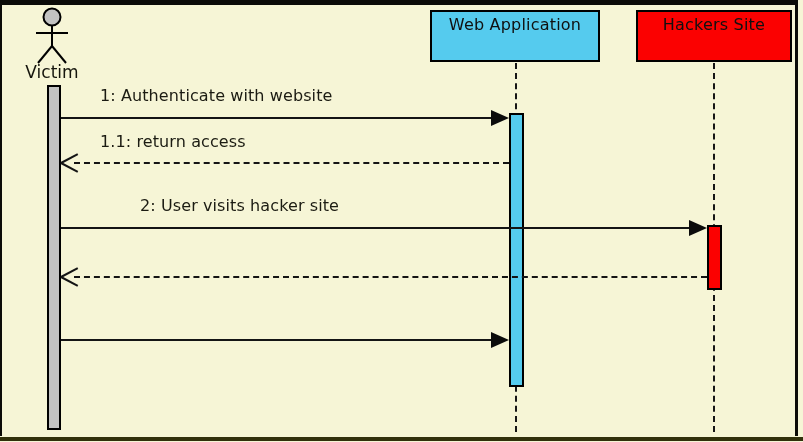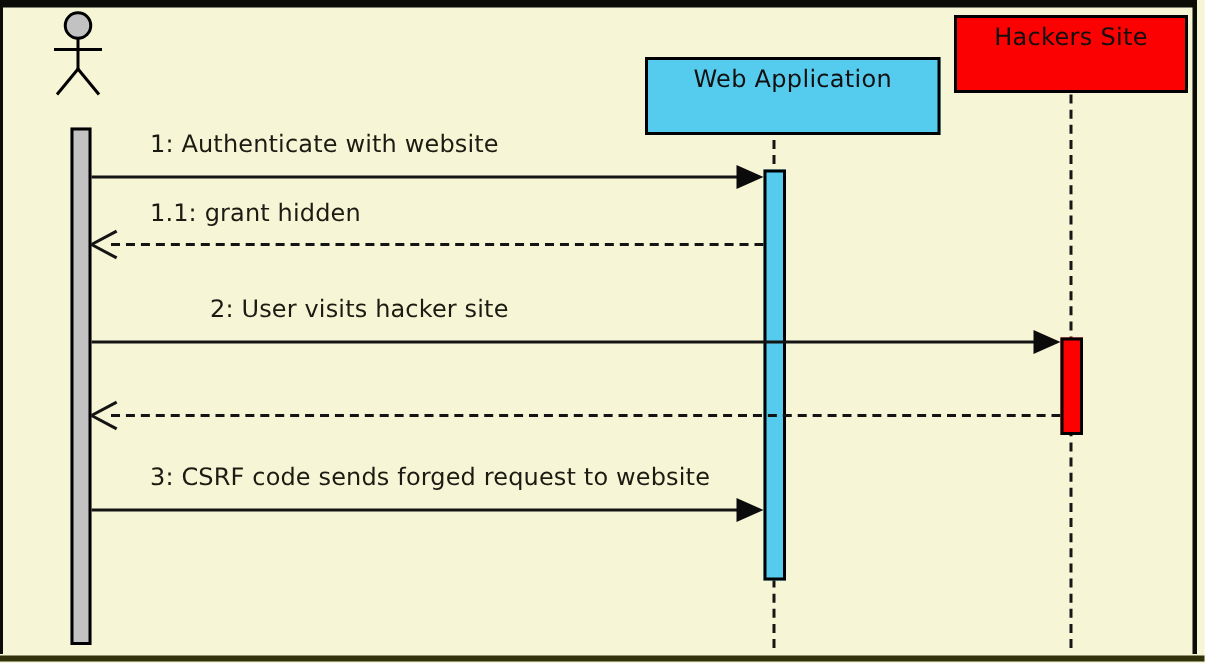--- a/index.html
+++ b/index.html
@@ -67,49 +67,49 @@
   <div class="abs frame" style="left:0; top:1; width:2px; height:436px;"></div>
   <div class="abs frame" style="left:795px; top:1; width:3px; height:436px;"></div>
 
   <svg class="abs" style="left:33px; top:5px; z-index:3;" width="38" height="60" viewBox="0 0 38 60">
     <circle cx="19" cy="12" r="8.5" fill="#C2C2C2" stroke="#000" stroke-width="2"></circle>
     <line x1="19" y1="20.5" x2="19" y2="41" stroke="#000" stroke-width="2"></line>
     <line x1="3" y1="28" x2="35" y2="28" stroke="#000" stroke-width="2"></line>
     <line x1="19" y1="41" x2="5" y2="58" stroke="#000" stroke-width="2"></line>
     <line x1="19" y1="41" x2="33" y2="58" stroke="#000" stroke-width="2"></line>
   </svg>
+  <div class="abs actor-label" style="left:10px; top:62px; width:84px;">Victim</div>
 
-  <div class="abs pbox" style="left: 430px; top: 10px; width: 197px; height: 52px; background-color: rgb(85, 203, 238); margin-top: 28px;">
+  <div class="abs pbox" style="left: 430px; top: 10px; width: 170px; height: 52px; background-color: rgb(85, 203, 238);">
     <span>Web Application</span>
   </div>
   <div class="abs pbox" style="left: 636px; top: 10px; width: 156px; height: 52px; background-color: rgb(251, 1, 1);">
     <span>Hackers Site</span>
   </div>
 
   <div class="abs lifeline" style="left:515px; top:63px; height:369px;"></div>
   <div class="abs lifeline" style="left:713px; top:63px; height:369px;"></div>
 
   <div class="abs actbar" style="left: 47px; top: 85px; width: 14px; height: 345px; background-color: rgb(194, 194, 194);"></div>
   <div class="abs actbar" style="left: 509px; top: 113px; width: 15px; height: 274px; background-color: rgb(85, 203, 238);"></div>
   <div class="abs actbar" style="left: 707px; top: 225px; width: 15px; height: 65px; background-color: rgb(251, 1, 1);"></div>
 
   <div class="abs mlabel" style="left:100px; top:86px;">1: Authenticate with website</div>
   <div class="abs mline-solid" style="left:61px; top:117px; width:432px;"></div>
   <div class="abs head-filled" style="left:491px; top:110px;"></div>
 
-  <div class="abs mlabel" style="left:100px; top:132px;">1.1: grant hidden</div>
+  <div class="abs mlabel" style="left:100px; top:132px;">1.1: return access</div>
   <div class="abs mline-dashed" style="left:74px; top:162px; width:435px;"></div>
   <div class="abs head-open-stroke" style="left:61px; top:162px; transform:rotate(-28deg);"></div>
   <div class="abs head-open-stroke" style="left:61px; top:162px; transform:rotate(28deg);"></div>
 
   <div class="abs mlabel" style="left:100px; top:196px;margin-left:40px;">2: User visits hacker site</div>
   <div class="abs mline-solid" style="left:61px; top:227px; width:630px;"></div>
   <div class="abs head-filled" style="left:689px; top:220px;"></div>
 
   <div class="abs mline-dashed" style="left:74px; top:276px; width:633px;"></div>
   <div class="abs head-open-stroke" style="left:61px; top:276px; transform:rotate(-28deg);"></div>
   <div class="abs head-open-stroke" style="left:61px; top:276px; transform:rotate(28deg);"></div>
 
-  <div class="abs mlabel" style="left:100px; top:308px;">3: CSRF code sends forged request to website</div>
   <div class="abs mline-solid" style="left:61px; top:339px; width:432px;"></div>
   <div class="abs head-filled" style="left:491px; top:332px;"></div>
 
 </div>
 
 </body></html>

